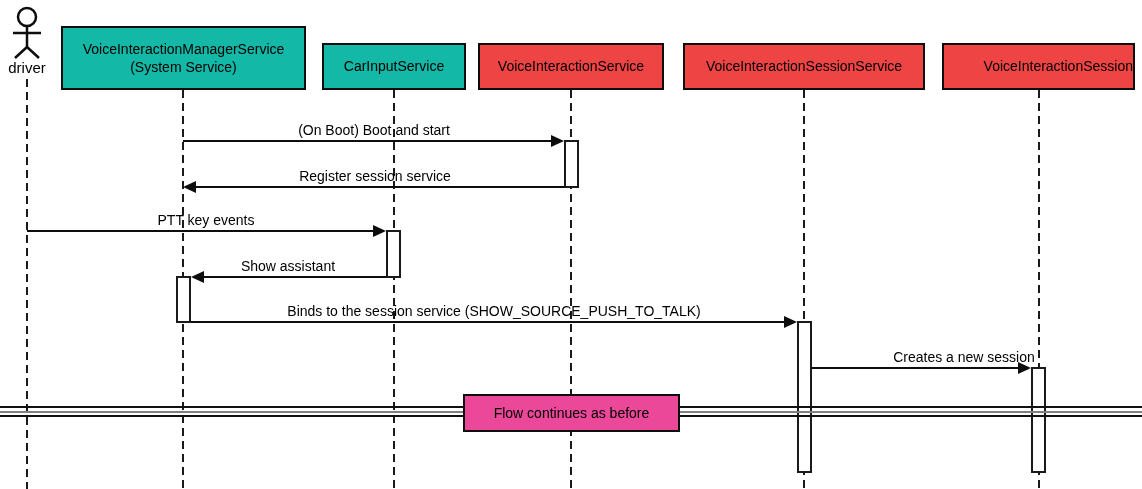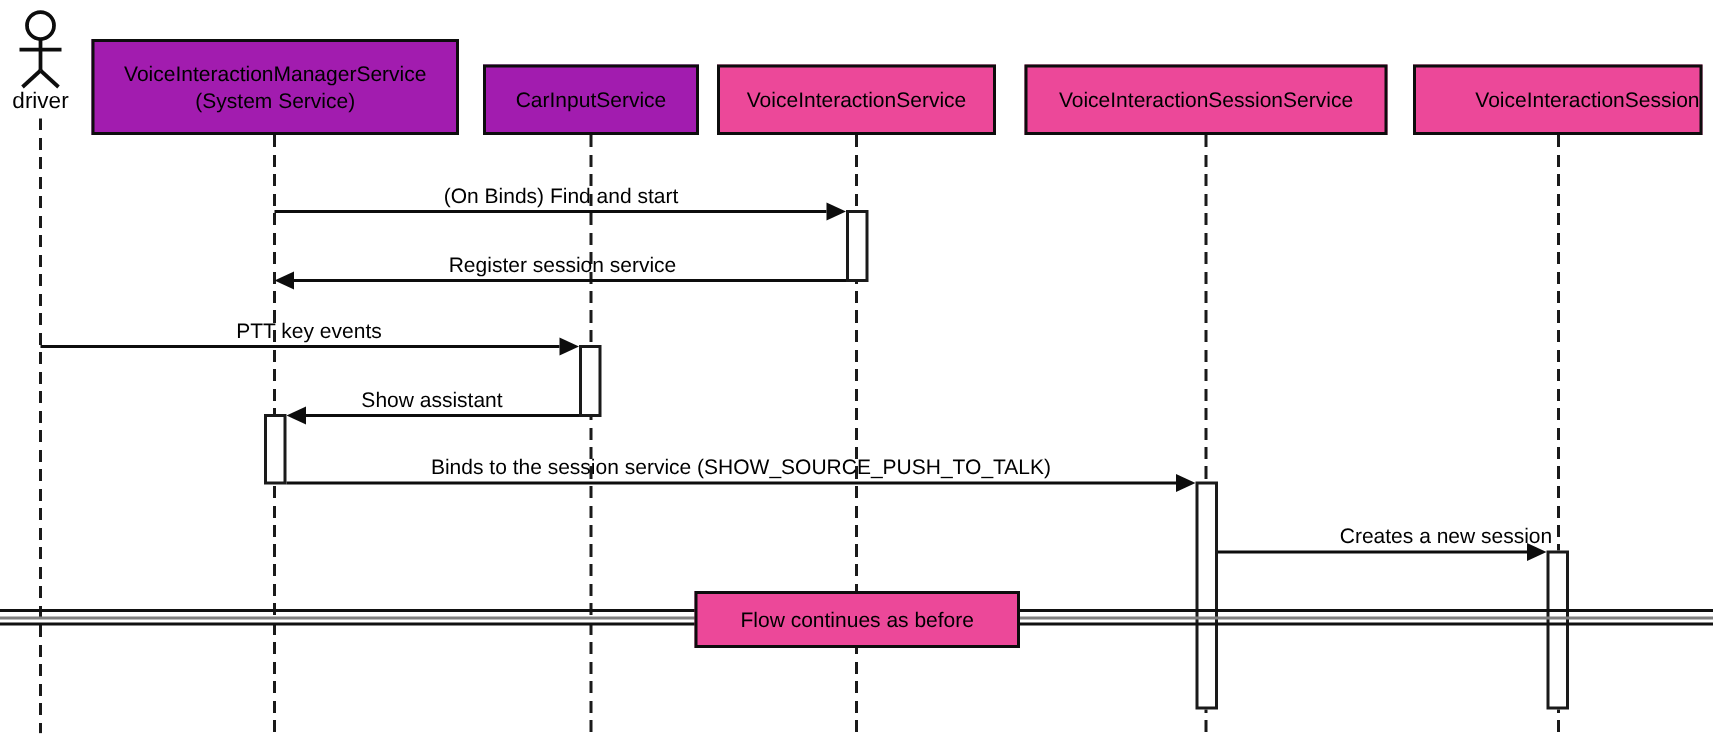--- a/index.html
+++ b/index.html
@@ -26,22 +26,22 @@
     border: 2px solid #0d0d0d;
     display: flex;
     flex-direction: column;
     align-items: center;
     justify-content: center;
     text-align: center;
     font-size: 14px;
     line-height: 1.3;
     z-index: 5;
   }
-  .cyan  { background: #a21caf; }
-  .green { background: #ec4899; }
+  .cyan  { background: #14b8a6; }
+  .green { background: #ef4444; }
   
   .activation {
     position: absolute;
     width: 15px;
     box-sizing: border-box;
     background: #ffffff;
     border: 2px solid #1a1a1a;
     z-index: 2;
   }
   
@@ -108,21 +108,21 @@
     <line x1="18" y1="42" x2="30" y2="53" stroke="#0d0d0d" stroke-width="2.5"></line>
   </svg>
   <div class="actor-label">driver</div>
 
   <div class="activation" style="left:564px;  top:140px; height:48px;"></div>
   <div class="activation" style="left:386px;  top:230px; height:48px;"></div>
   <div class="activation" style="left:176px;  top:276px; height:47px;"></div>
   <div class="activation" style="left:797px;  top:321px; height:152px;"></div>
   <div class="activation" style="left:1031px; top:367px; height:106px;"></div>
 
-  <div class="msg-label" style="left:374px; top:122px;">(On Binds) Find and start</div>
+  <div class="msg-label" style="left:374px; top:122px;">(On Boot) Boot and start</div>
   <div class="msg-line" style="left:183px; top:140px; width:368px;">
     <div class="head-r"></div>
   </div>
 
   <div class="msg-label" style="left:375px; top:168px;">Register session service</div>
   <div class="msg-line" style="left:196px; top:186px; width:368px;">
     <div class="head-l"></div>
   </div>
 
   <div class="msg-label" style="left:206px; top:212px;">PTT key events</div>

